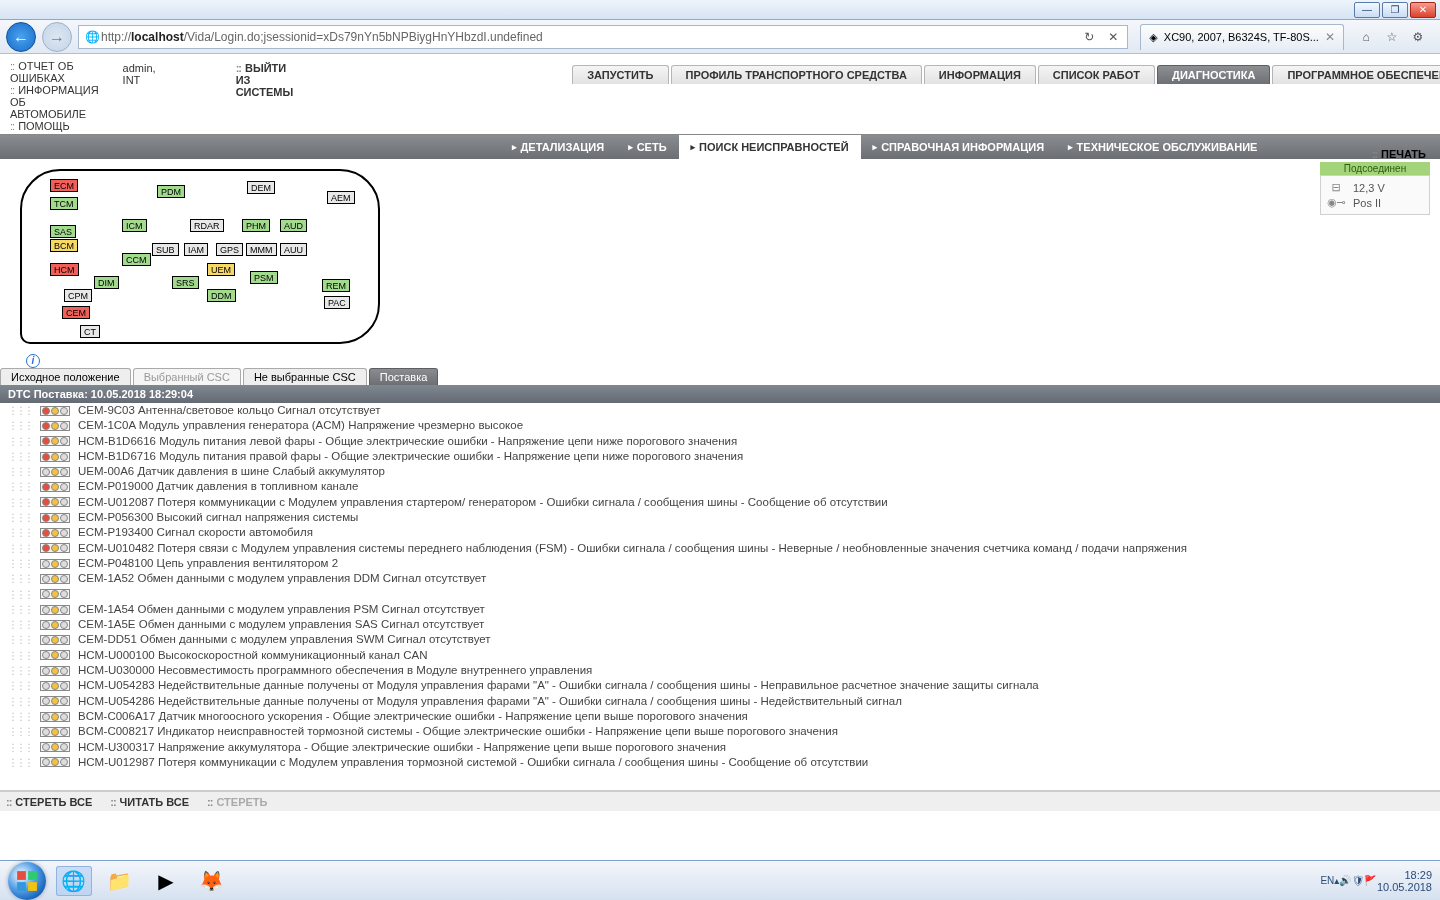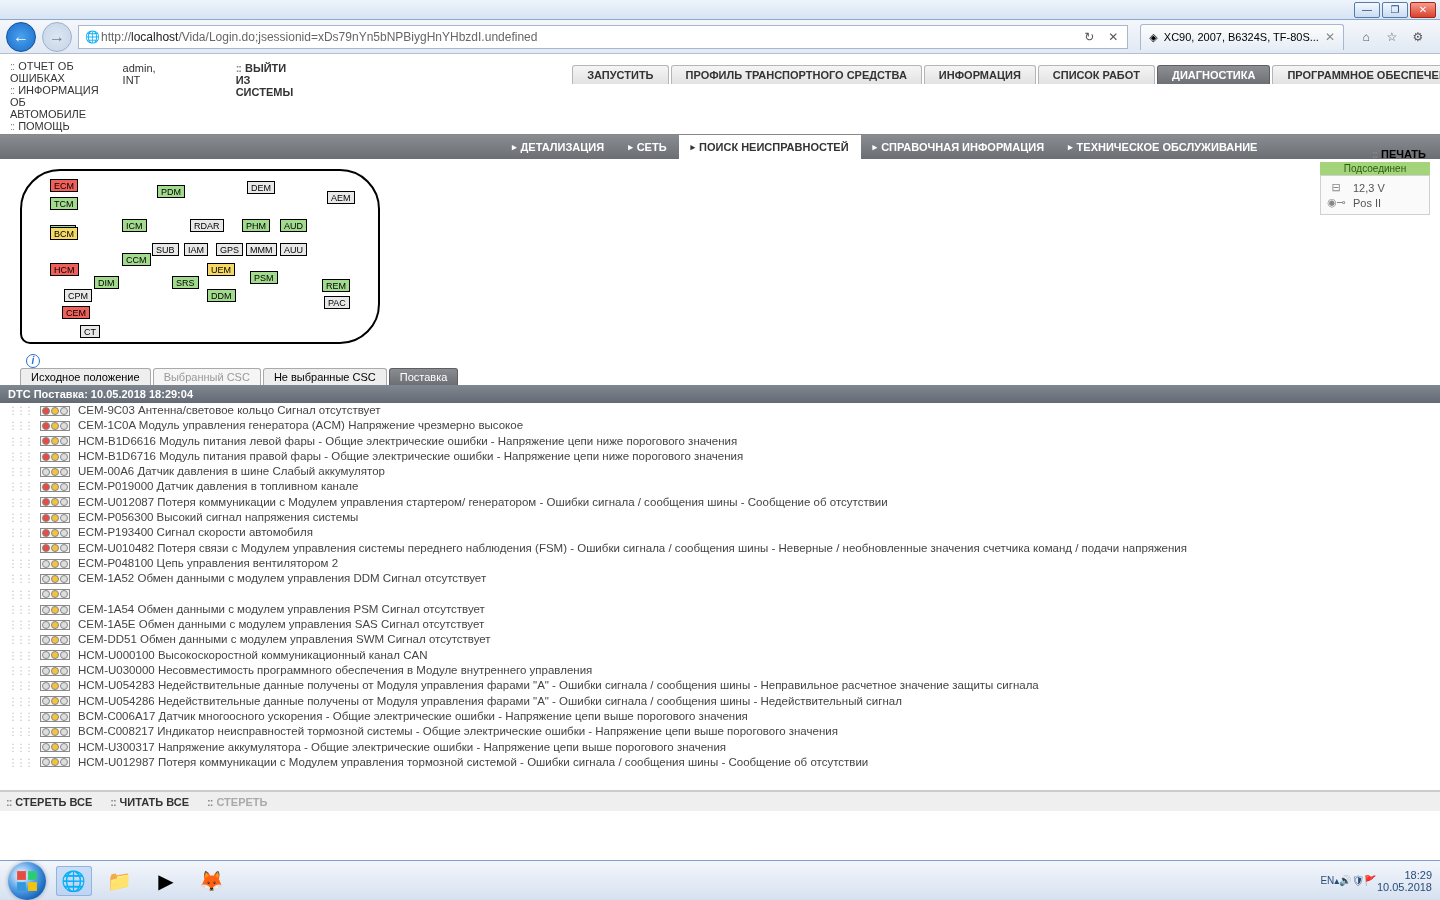--- a/index.html
+++ b/index.html
@@ -8,21 +8,21 @@
 
 .win-title { height: 20px; background: linear-gradient(#eef4fb,#d6e4f4); border-bottom:1px solid #8fa8c8; display:flex; justify-content:flex-end; align-items:center; padding-right:4px; gap:2px;}
 .win-btn { width:26px; height:16px; border:1px solid #5a7ba8; background:linear-gradient(#f3f8ff,#cadcf2); border-radius:2px; display:flex; align-items:center; justify-content:center; font-size:10px; color:#2b4a74;}
 .win-btn.close { background:linear-gradient(#f89a8f,#d9432c); color:#fff; border-color:#a02818;}
 
 
 .ie-bar { height:34px; background:linear-gradient(#f4f7fb,#e2e9f3); border-bottom:1px solid #b0bfd4; display:flex; align-items:center; padding:0 6px; gap:6px;}
 .ie-nav { width:30px; height:30px; border-radius:50%; background:radial-gradient(#4aa3ef,#1a6bc9); border:1px solid #0f5298; display:flex; align-items:center; justify-content:center; color:#fff; font-size:16px;}
 .ie-nav.fwd { background:radial-gradient(#dde7f3,#c4d3e6); color:#6a7f9c; border-color:#9cb0cc;}
 .ie-url { flex:1; height:24px; border:1px solid #a6b7ce; background:#fff; display:flex; align-items:center; padding:0 6px; font-size:12px; color:#666;}
-.ie-url .host { color:#222; font-weight:normal;}
+.ie-url .host { color:#222; font-weight:bold;}
 .ie-icon { width:16px; height:16px; display:flex; align-items:center; justify-content:center; font-size:12px; color:#555;}
 .ie-tabs { display:flex; gap:2px; margin-left:6px;}
 .ie-tab { height:26px; background:linear-gradient(#fdfdfd,#e6edf6); border:1px solid #a6b7ce; border-bottom:none; padding:0 8px; display:flex; align-items:center; font-size:11px; gap:6px; min-width:180px; border-radius:3px 3px 0 0;}
 .ie-tab .x { color:#888; font-size:12px;}
 .ie-right { display:flex; gap:10px; padding:0 8px;}
 
 
 .top-area { background:#fff; padding:4px 0 0 0; display:flex; border-bottom:1px solid #888;}
 .top-left { padding:2px 10px; font-size:11px; color:#333;}
 .top-left div::before { content:"::"; color:#888; margin-right:4px; letter-spacing:-1px;}
@@ -51,21 +51,21 @@
 .status-ico { width:18px; text-align:center; color:#888;}
 
 
 .diagram-wrap { padding:10px 0 0 20px; height:200px; position:relative;}
 .diagram { position:relative; width:360px; height:175px; border:2px solid #000; border-radius:40px 40px 40px 10px; background:#fff;}
 .nbox { position:absolute; font-size:9px; border:1px solid #000; padding:0 3px; height:13px; line-height:12px; background:#e8e8e8;}
 .nbox.g{background:#a2db8e;} .nbox.r{background:#ef605a;} .nbox.y{background:#f6d867;}
 .info-ico { color:#2a6fd4; font-style:italic; font-weight:bold; border:1px solid #2a6fd4; border-radius:50%; width:14px; height:14px; display:inline-flex; align-items:center; justify-content:center; font-size:10px; margin-left:6px;}
 
 
-.csc-tabs { display:flex; align-items:flex-end; height:20px; margin-top:6px; padding-left:20px; gap:2px;}
+.csc-tabs { display:flex; align-items:flex-end; height:20px; margin-top:6px; gap:2px;}
 .csctab { font-size:11px; padding:2px 10px; border:1px solid #aaa; border-bottom:none; background:#eee; border-radius:3px 3px 0 0;}
 .csctab.active { background:linear-gradient(#8a8c90,#6c6f74); color:#fff; border-color:#5c5e63;}
 .csctab.dim { color:#999; background:#f5f5f5;}
 
 .dtc-header { background:linear-gradient(#7f8791,#636a74); color:#fff; font-size:11px; font-weight:bold; padding:3px 8px;}
 
 
 .dtc-list { height:388px; overflow-y:scroll; border-bottom:1px solid #ccc;}
 .dtc-row { display:flex; align-items:center; padding:0px 8px; font-size:11.5px; color:#444; gap:8px; line-height:15.3px;}
 .grip { color:#bbb; letter-spacing:-2px; font-size:10px;}
@@ -182,21 +182,21 @@
       <div class="nbox g" style="left: 100px; top: 48px;">ICM</div>
       <div class="nbox " style="left: 168px; top: 48px;">RDAR</div>
       <div class="nbox g" style="left: 220px; top: 48px;">PHM</div>
       <div class="nbox g" style="left: 258px; top: 48px;">AUD</div>
       <div class="nbox g" style="left: 28px; top: 54px;">SAS</div>
       <div class="nbox " style="left: 130px; top: 72px;">SUB</div>
       <div class="nbox " style="left: 162px; top: 72px;">IAM</div>
       <div class="nbox " style="left: 194px; top: 72px;">GPS</div>
       <div class="nbox " style="left: 224px; top: 72px;">MMM</div>
       <div class="nbox " style="left: 258px; top: 72px;">AUU</div>
-      <div class="nbox y" style="left: 28px; top: 56px;">BCM</div>
+      <div class="nbox y" style="left: 28px; top: 68px;">BCM</div>
       <div class="nbox g" style="left: 100px; top: 82px;">CCM</div>
       <div class="nbox r" style="left: 28px; top: 92px;">HCM</div>
       <div class="nbox y" style="left: 185px; top: 92px;">UEM</div>
       <div class="nbox g" style="left: 72px; top: 105px;">DIM</div>
       <div class="nbox g" style="left: 150px; top: 105px;">SRS</div>
       <div class="nbox g" style="left: 228px; top: 100px;">PSM</div>
       <div class="nbox g" style="left: 300px; top: 108px;">REM</div>
       <div class="nbox " style="left: 42px; top: 118px;">CPM</div>
       <div class="nbox g" style="left: 185px; top: 118px;">DDM</div>
       <div class="nbox " style="left: 302px; top: 125px;">PAC</div>

